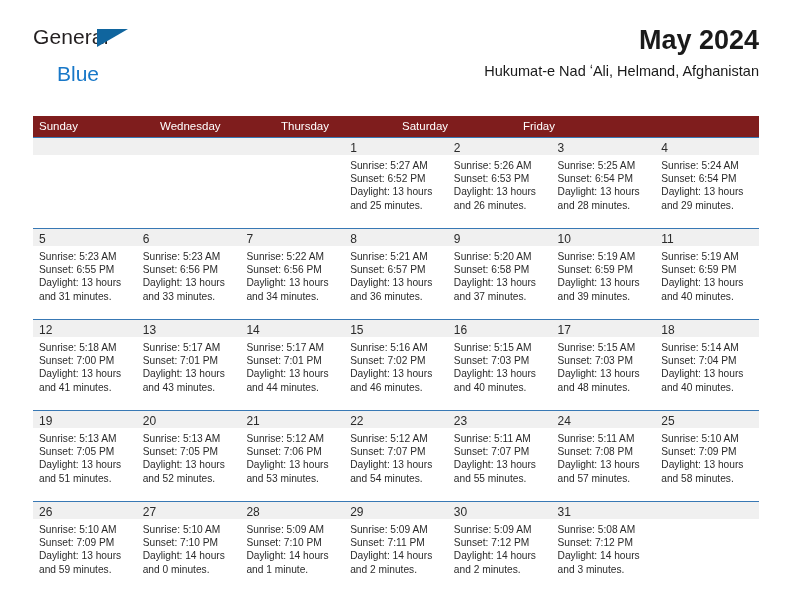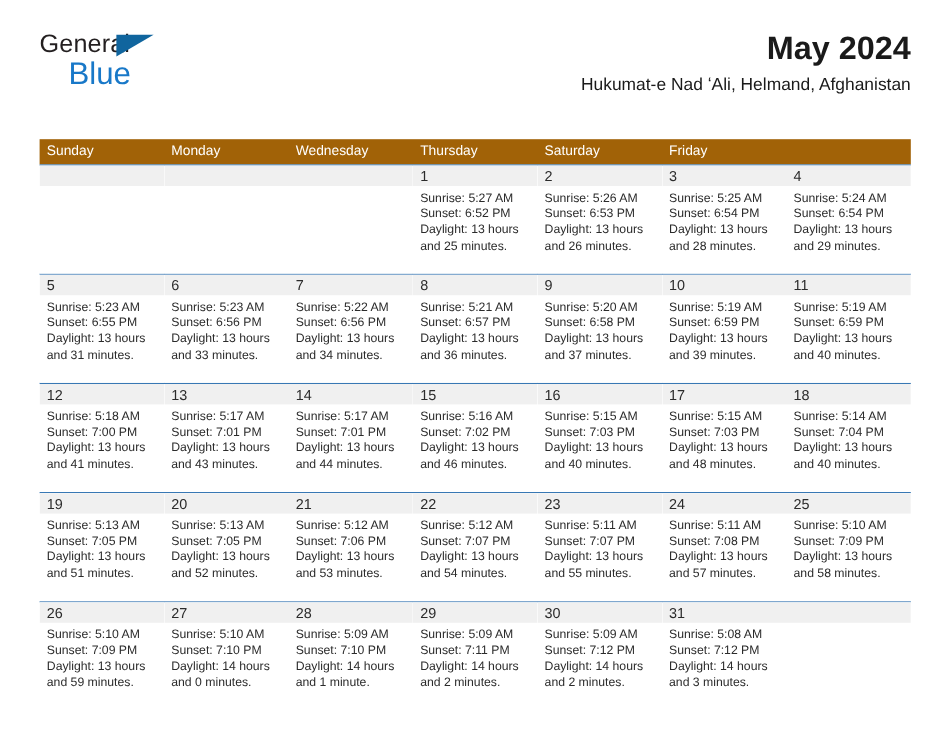--- a/index.html
+++ b/index.html
@@ -38,24 +38,24 @@
     line-height: 1;
     user-select: none;
   }
   .logo-general {
     font-size: 21px;
     letter-spacing: .1px;
     color: #231f20;
     display: block;
   }
   .logo-blue {
-    font-size: 26px;
+    font-size: 21px;
     color: #1878c8;
     display: block;
-    margin-top: 1px;
+    margin-top: 16px;
     margin-left: 24px;
   }
   .logo-triangle {
     position: absolute;
     left: 64px;
     top: 3px;
     width: 0;
     height: 0;
     border-left: 31px solid #10659e;
     border-bottom: 18px solid transparent;
@@ -79,22 +79,22 @@
     line-height: 1.1;
   }
 
   
   .calendar {
     width: 726px;
     margin-top: 10px;
   }
   .weekday-row {
     display: grid;
-    grid-template-columns: repeat(7, 1fr);
-    background: #a16207;
+    grid-template-columns: repeat(6, 1fr);
+    background: #7f1d1d;
     height: 21px;
     margin-top: 44px;
   }
   .weekday {
     color: #ffffff;
     font-size: 11.5px;
     line-height: 21px;
     padding-left: 6px;
     box-sizing: border-box;
     white-space: nowrap;
@@ -151,21 +151,20 @@
     <div class="title-block">
       <h1 class="cal-title">May 2024</h1>
       <h2 class="cal-subtitle">Hukumat-e Nad ʻAli, Helmand, Afghanistan</h2>
     </div>
 
   </div>
 
   <div class="calendar">
     <div class="weekday-row" id="weekday-row">
         <div class="weekday">Sunday</div>
-        <div class="weekday">Monday</div>
         <div class="weekday">Wednesday</div>
         <div class="weekday">Thursday</div>
         <div class="weekday">Saturday</div>
         <div class="weekday">Friday</div>
       </div>
     <div id="weeks-container">
         <div class="week-row">
           <div class="day-cell empty">
             <div class="day-number-band"><span class="day-number"></span></div>
           </div>

